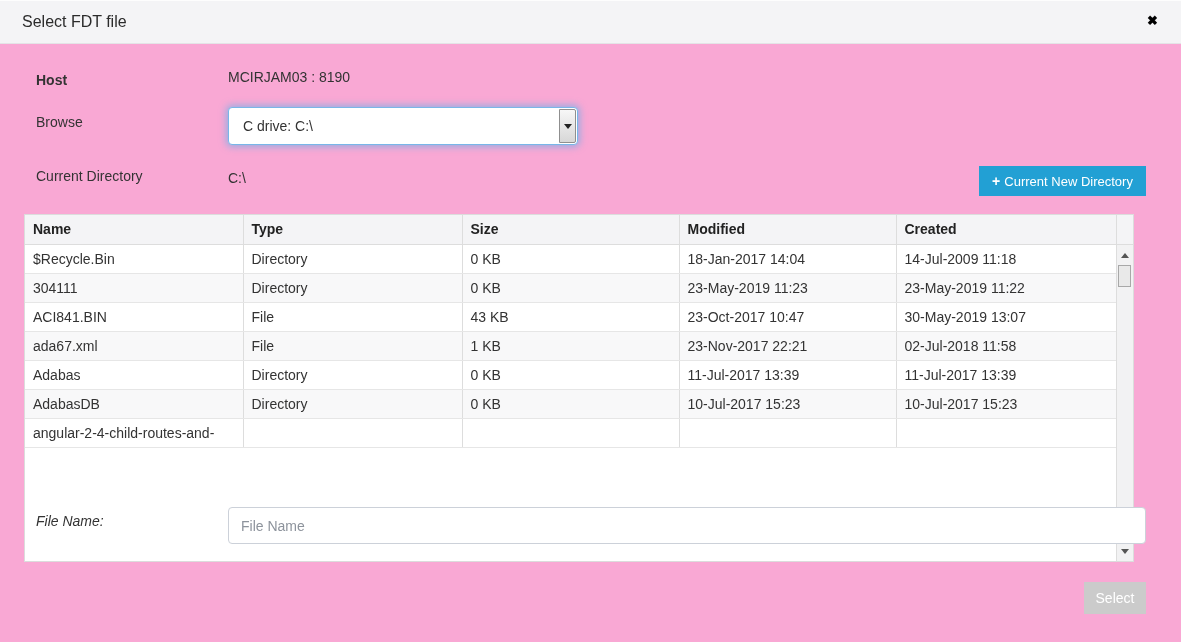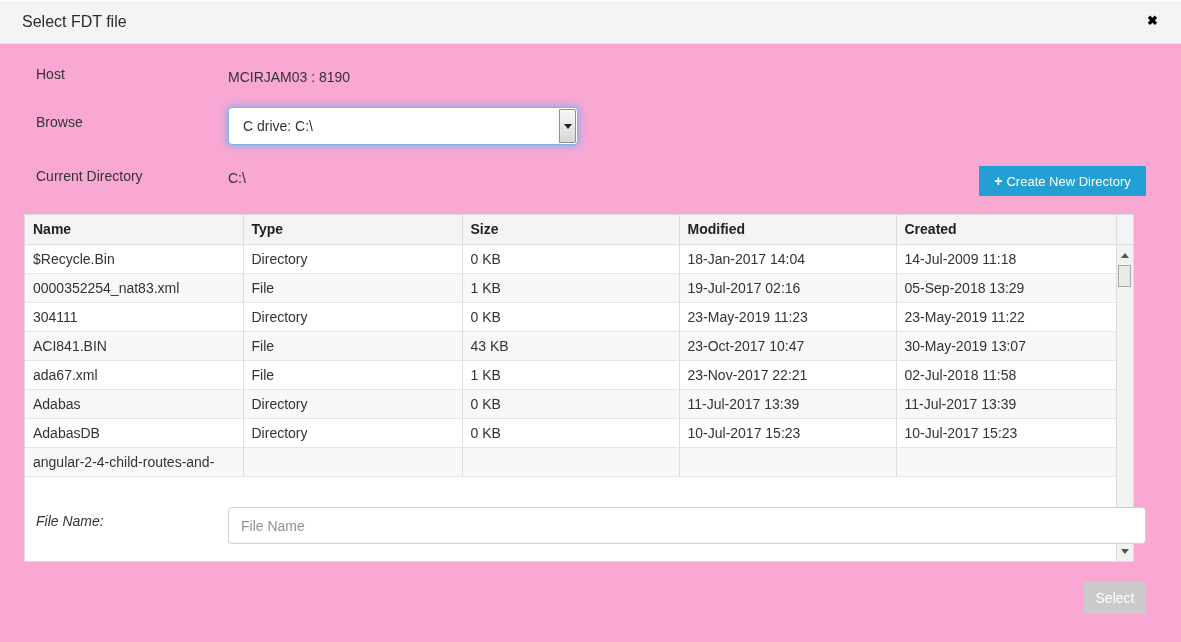--- a/index.html
+++ b/index.html
@@ -26,21 +26,21 @@
   .close-btn {
     position:absolute; right:23px; top:13px;
     font-size:13px; font-weight:bold; color:#000;
     cursor:pointer; line-height:1;
   }
 
   
   .form-label { position:absolute; font-size:14px; color:#333; }
   .form-value { position:absolute; font-size:14px; color:#333; }
 
-  .host-label   { left:36px;  top:66px; }
+  .host-label   { left:36px;  top:72px;font-weight:bold; }
   .host-value   { left:228px; top:69px; }
   .browse-label { left:36px;  top:114px; }
 
   
   .browse-select {
     position:absolute; left:228px; top:107px;
     width:350px; height:38px;
     background:#fff;
     border:1px solid #79b6e8;
     border-radius:4px;
@@ -181,21 +181,21 @@
     <span class="sel-text">C drive: C:\</span>
     <span class="sel-arrow-btn">
       <span class="sel-arrow-icon"></span>
     </span>
   </div>
 
   <div class="form-label curdir-label">Current Directory</div>
   <div class="form-value curdir-value">C:\</div>
   <button class="create-btn">
     <span class="plus-icon">+</span>
-    <span>Create New Directory</span>
+    <span>Current New Directory</span>
   </button>
 
   <div class="table-wrap">
     <table class="file-table">
       <colgroup>
         <col class="c1">
           <col class="c2">
           <col class="c3">
           <col class="c4">
           <col class="c5">
@@ -214,28 +214,20 @@
       <tbody>
           <tr>
             <td>$Recycle.Bin</td>
             <td>Directory</td>
             <td>0 KB</td>
             <td>18-Jan-2017 14:04</td>
             <td>14-Jul-2009 11:18</td>
             <td></td>
           </tr>
           <tr>
-            <td>0000352254_nat83.xml</td>
-            <td>File</td>
-            <td>1 KB</td>
-            <td>19-Jul-2017 02:16</td>
-            <td>05-Sep-2018 13:29</td>
-            <td></td>
-          </tr>
-          <tr>
             <td>304111</td>
             <td>Directory</td>
             <td>0 KB</td>
             <td>23-May-2019 11:23</td>
             <td>23-May-2019 11:22</td>
             <td></td>
           </tr>
           <tr>
             <td>ACI841.BIN</td>
             <td>File</td>

